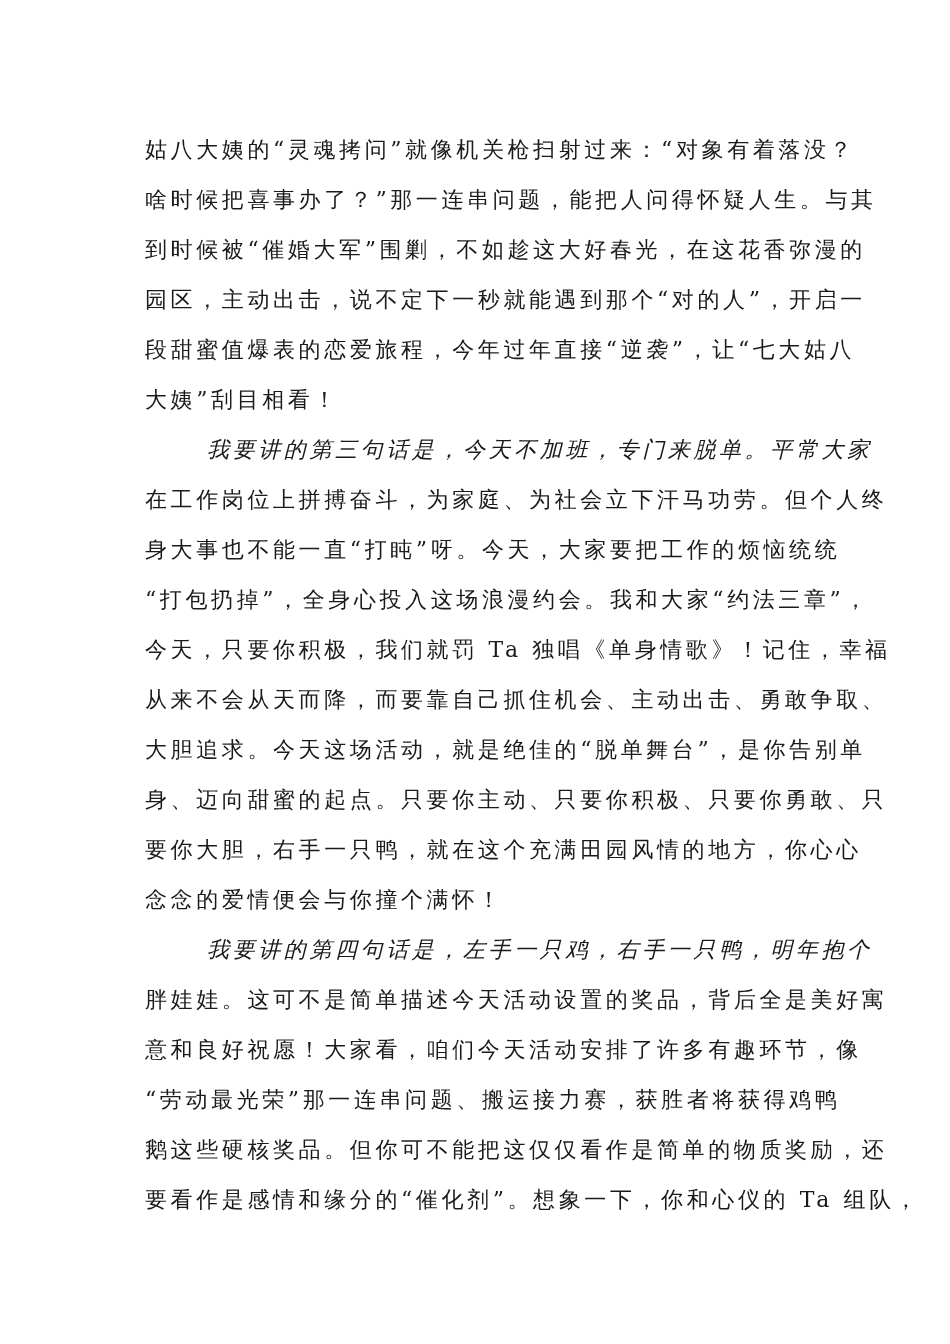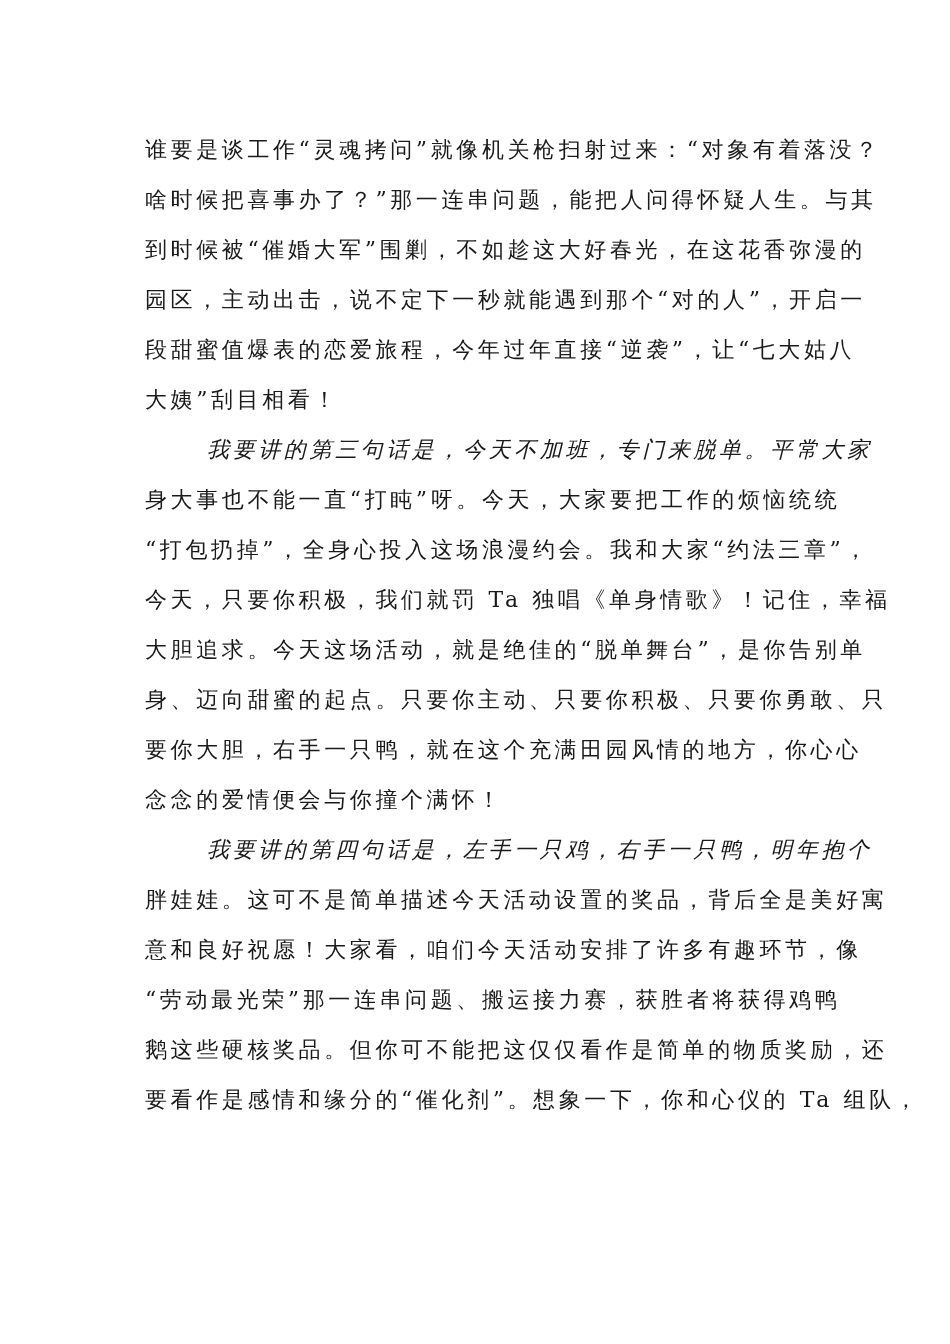--- a/index.html
+++ b/index.html
@@ -39,30 +39,32 @@
   .line.indent {
     padding-left: 62px;
     font-style: italic;
   }
 </style>
 </head>
 <body>
 
 <div class="page">
   <div class="text-block">
-    <div class="line">谁要是谈工作“灵魂拷问”就像机关枪扫射过来：“对象有着落没？</div>
+    <div class="line">姑八大姨的“灵魂拷问”就像机关枪扫射过来：“对象有着落没？</div>
     <div class="line">啥时候把喜事办了？”那一连串问题，能把人问得怀疑人生。与其</div>
     <div class="line">到时候被“催婚大军”围剿，不如趁这大好春光，在这花香弥漫的</div>
     <div class="line">园区，主动出击，说不定下一秒就能遇到那个“对的人”，开启一</div>
     <div class="line">段甜蜜值爆表的恋爱旅程，今年过年直接“逆袭”，让“七大姑八</div>
     <div class="line">大姨”刮目相看！</div>
     <div class="line indent">我要讲的第三句话是，今天不加班，专门来脱单。平常大家</div>
+    <div class="line">在工作岗位上拼搏奋斗，为家庭、为社会立下汗马功劳。但个人终</div>
     <div class="line">身大事也不能一直“打盹”呀。今天，大家要把工作的烦恼统统</div>
     <div class="line">“打包扔掉”，全身心投入这场浪漫约会。我和大家“约法三章”，</div>
     <div class="line">今天，只要你积极，我们就罚 Ta 独唱《单身情歌》！记住，幸福</div>
+    <div class="line">从来不会从天而降，而要靠自己抓住机会、主动出击、勇敢争取、</div>
     <div class="line">大胆追求。今天这场活动，就是绝佳的“脱单舞台”，是你告别单</div>
     <div class="line">身、迈向甜蜜的起点。只要你主动、只要你积极、只要你勇敢、只</div>
     <div class="line">要你大胆，右手一只鸭，就在这个充满田园风情的地方，你心心</div>
     <div class="line">念念的爱情便会与你撞个满怀！</div>
     <div class="line indent">我要讲的第四句话是，左手一只鸡，右手一只鸭，明年抱个</div>
     <div class="line">胖娃娃。这可不是简单描述今天活动设置的奖品，背后全是美好寓</div>
     <div class="line">意和良好祝愿！大家看，咱们今天活动安排了许多有趣环节，像</div>
     <div class="line">“劳动最光荣”那一连串问题、搬运接力赛，获胜者将获得鸡鸭</div>
     <div class="line">鹅这些硬核奖品。但你可不能把这仅仅看作是简单的物质奖励，还</div>
     <div class="line">要看作是感情和缘分的“催化剂”。想象一下，你和心仪的 Ta 组队，</div>

